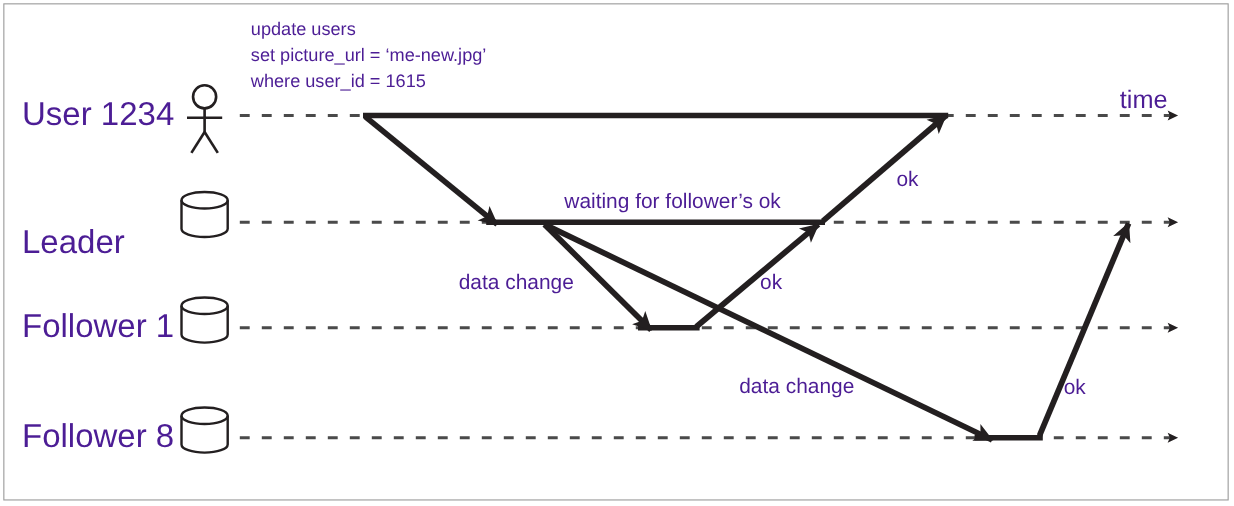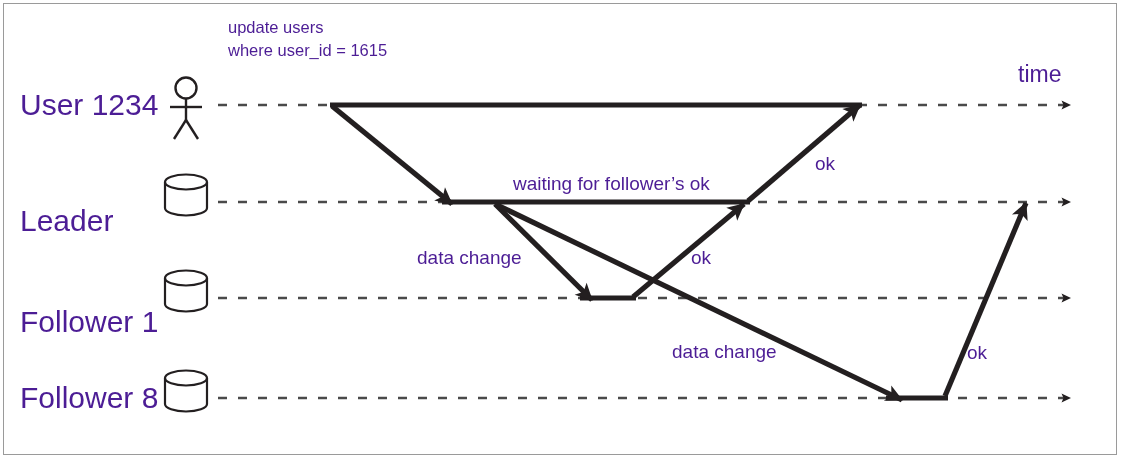--- a/index.html
+++ b/index.html
@@ -112,29 +112,30 @@
       </g>
       <g stroke-width="2.2">
         <ellipse cx="186" cy="378" rx="21" ry="7.5"></ellipse>
         <path d="M165,378 L165,404 A21,7.5 0 0 0 207,404 L207,378"></path>
       </g>
     </g>
   </svg>
 
   <div class="lbl actor-label" style="left:20px; top:105px; width:125px;">User 1234</div>
   <div class="lbl actor-label" style="left:20px; top:202px; width:125px;margin-top:19px;">Leader</div>
-  <div class="lbl actor-label" style="left:20px; top:298px; width:125px;margin-top:24px;">Follower 1</div>
+  <div class="lbl actor-label" style="left:20px; top:298px; width:125px;">Follower 1</div>
   <div class="lbl actor-label" style="left:20px; top:398px; width:125px;">Follower 8</div>
 
   <div class="lbl sql-block" style="left:228px; top:16px;">
     <div>update users</div>
+    <div>set picture_url = ‘me-new.jpg’</div>
     <div>where user_id = 1615</div>
   </div>
 
-  <div class="lbl time-label" style="left:1018px; top:60px;text-align:right;">time</div>
+  <div class="lbl time-label" style="left:1018px; top:76px;text-align:right;">time</div>
 
   <div class="lbl msg-label" style="left:513px; top:172px;">waiting for follower’s ok</div>
 
   <div class="lbl msg-label" style="left:417px; top:246px;">data change</div>
   <div class="lbl msg-label" style="left:672px; top:340px;">data change</div>
   <div class="lbl msg-label" style="left:691px; top:246px;">ok</div>
   <div class="lbl msg-label" style="left:815px; top:152px;">ok</div>
   <div class="lbl msg-label" style="left:967px; top:341px;">ok</div>
 </div>
 

